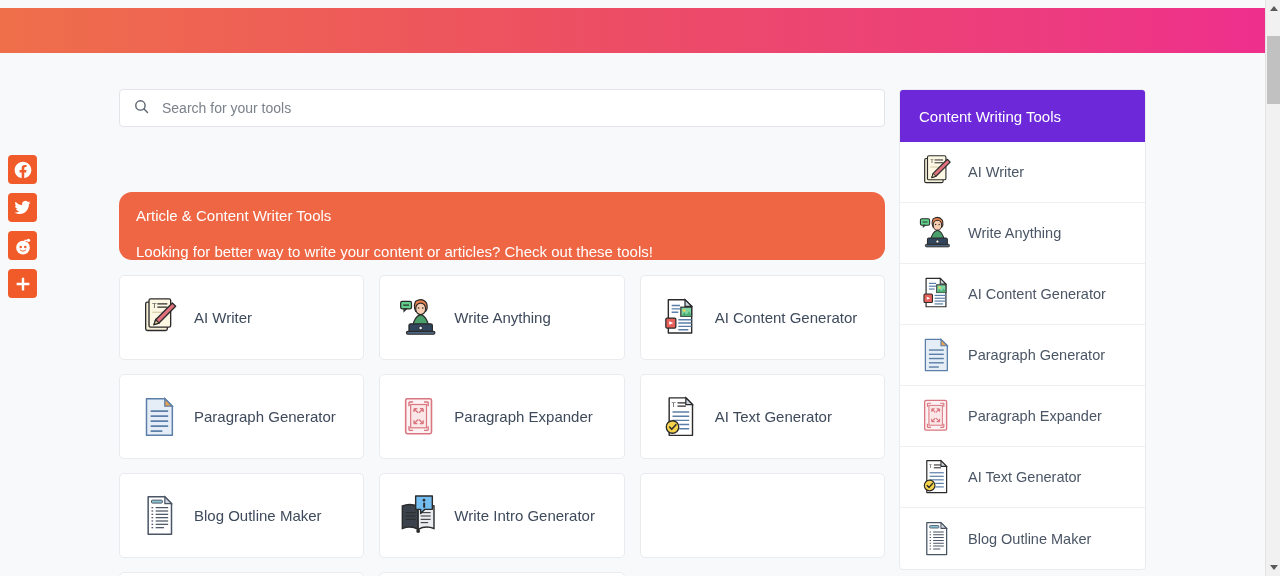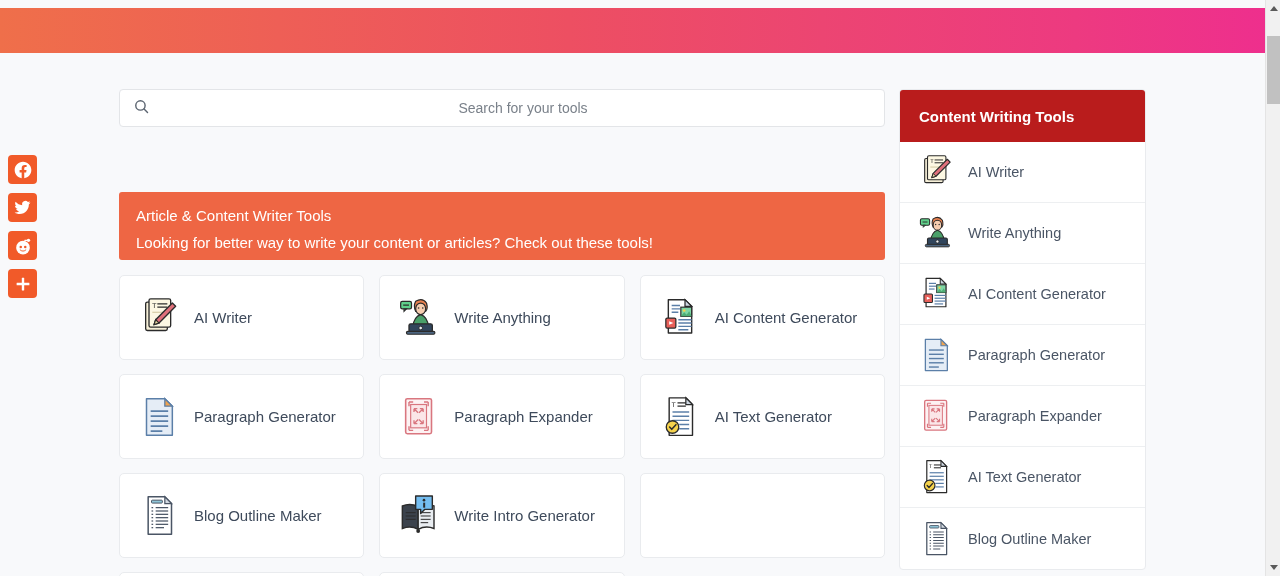--- a/index.html
+++ b/index.html
@@ -107,48 +107,47 @@
   }
   #search-icon { flex: 0 0 auto; margin-right: 12px; display:block; }
   #search-input {
     border: none;
     outline: none;
     flex: 1;
     font-family: "Liberation Sans", sans-serif;
     font-size: 14px;
     color: #6c757d;
     background: transparent;
-    text-align: center;
   }
   #search-input::placeholder { color: #7a818a; opacity: 1; }
 
   
   #category-banner {
     position: absolute;
     left: 119px;
     top: 139px;
     width: 766px;
     height: 68px;
     background: #ee6644;
-    border-radius: 3px;
+    border-radius: 13px;
     padding: 13px 17px 0 17px;
     color: #ffffff;
   }
   #category-banner-title {
     font-size: 15px;
     line-height: 21px;
     font-weight: 400;
     color: #ffffff;
   }
   #category-banner-subtitle {
     font-size: 15px;
     line-height: 22px;
     font-weight: 400;
     color: #ffffff;
-    margin-top: 6px;
+    margin-top: 15px;
   }
 
   
   #tools-grid {
     position: absolute;
     left: 119px;
     top: 222px;
     width: 766px;
     display: grid;
     grid-template-columns: repeat(3, 1fr);
@@ -179,28 +178,28 @@
     position: absolute;
     left: 899px;
     top: 36px;
     width: 247px;
     background: #ffffff;
     border: 1px solid #e9ebee;
     border-radius: 4px;
     overflow: hidden;
   }
   #sidebar-header {
-    background: #b91c1c;
+    background: #6d28d9;
     color: #ffffff;
     height: 52px;
     display: flex;
     align-items: center;
     padding-left: 19px;
     font-size: 15px;
-    font-weight: 700;
+    font-weight: 400;
   }
   .sidebar-item {
     height: 61px;
     display: flex;
     align-items: center;
     padding-left: 19px;
     gap: 15px;
     border-bottom: 1px solid #edeff1;
     cursor: pointer;
   }

